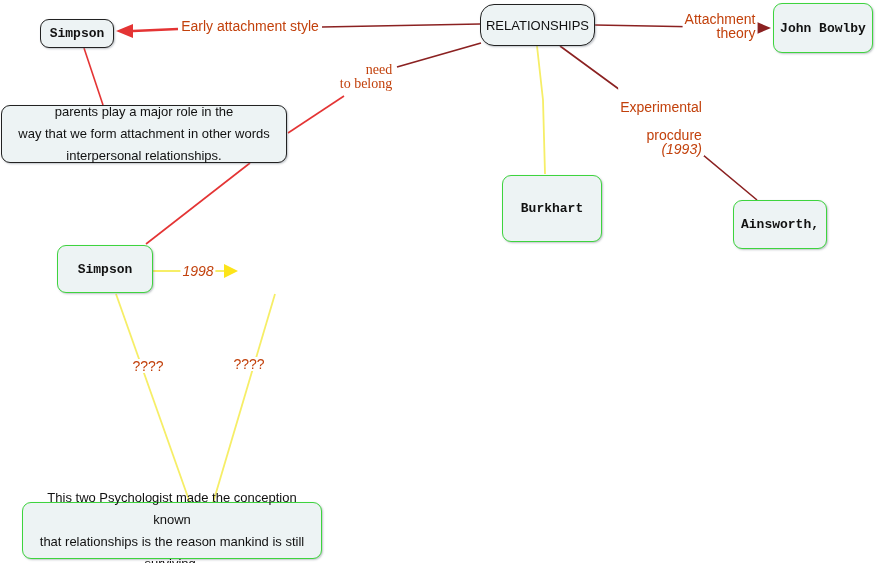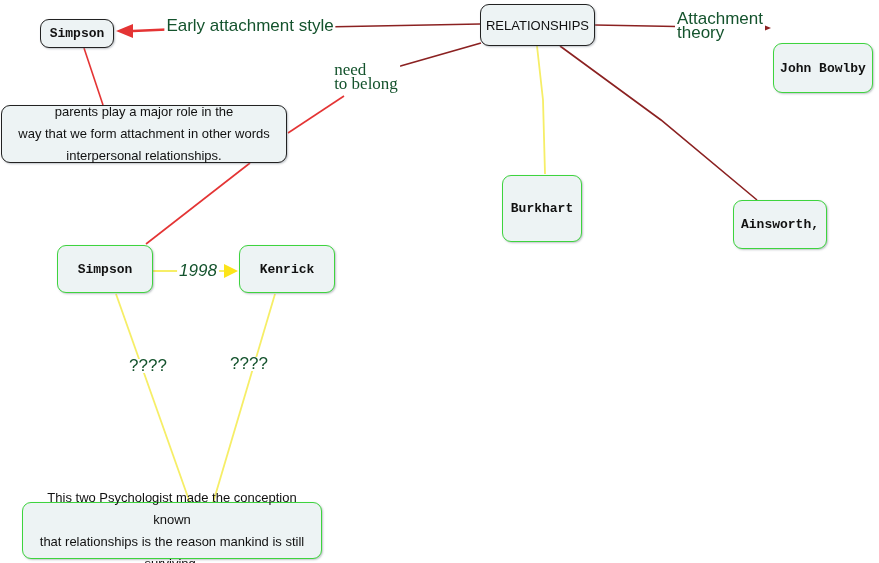--- a/index.html
+++ b/index.html
@@ -38,24 +38,24 @@
   .note {
     font-weight: normal;
     line-height: 22px;
     white-space: pre-line;
     padding: 2px 4px;
   }
   .elabel {
     position: absolute;
     transform: translate(-50%, -50%);
     background: #ffffff;
-    color: #14532d;
-    font-size: 17px;
+    color: #c2410c;
+    font-size: 14px;
     line-height: 14px;
-    text-align: left;
+    text-align: right;
     white-space: pre-line;
     padding: 0 2px;
     cursor: default;
   }
   .it { font-style: italic; }
 </style>
 </head>
 <body>
 
 <div class="canvas">
@@ -76,48 +76,52 @@
 
     <polyline points="537,46 543,100 545,174" fill="none" stroke="#f6ee67" stroke-width="1.8"></polyline>
     <line x1="116" y1="294" x2="190" y2="503" stroke="#f6ee67" stroke-width="1.8"></line>
     <line x1="275" y1="294" x2="213" y2="503" stroke="#f6ee67" stroke-width="1.8"></line>
     <line x1="153" y1="271" x2="225" y2="271" stroke="#f6ee67" stroke-width="2"></line>
     <polygon points="238,271 224,264 224,278" fill="#fce419"></polygon>
   </svg>
 
   <div class="node border-black bold" style="left:40px; top:19px; width:74px; height:29px;">Simpson</div>
 
-  <div class="node border-black" style="left:480px; top:4px; width:115px; height:42px;">RELATIONSHIPS</div>
+  <div class="node border-black" style="left:480px; top:4px; width:115px; height:42px;border-radius:14px;">RELATIONSHIPS</div>
 
-  <div class="node border-green bold" style="left:773px; top:3px; width:100px; height:50px;margin-top:40px;">John Bowlby</div>
+  <div class="node border-green bold" style="left:773px; top:3px; width:100px; height:50px;">John Bowlby</div>
 
   <div class="node border-black note" style="left:1px; top:105px; width:286px; height:58px;">parents play a major role in the
 way that we form attachment in other words
 interpersonal relationships.</div>
 
   <div class="node border-green bold" style="left:57px; top:245px; width:96px; height:48px;">Simpson</div>
 
-  <div class="node border-green bold" style="left:239px; top:245px; width:96px; height:48px;">Kenrick</div>
 
-  <div class="node border-green bold" style="left:502px; top:175px; width:80px; height:67px;">Burkhart</div>
+  <div class="node border-green bold" style="left:502px; top:175px; width:100px; height:67px;">Burkhart</div>
 
   <div class="node border-green bold" style="left:733px; top:200px; width:94px; height:49px;">Ainsworth,</div>
 
   <div class="node border-green note" style="left:22px; top:502px; width:300px; height:57px;">This two Psychologist made the conception known
 that relationships is the reason mankind is still surviving.</div>
 
   <div class="elabel" style="left:250px; top:26px;">Early attachment style</div>
 
   <div class="elabel" style="left:688px; top:26px;margin-left:32px;">Attachment
 theory</div>
 
   <div class="elabel" style="left:366px; top:77px;font-family:Liberation Serif, serif;">need
 to belong</div>
 
 
+  <div class="elabel" style="left:661px; top:121px;">
+    <span>Experimental</span><br>
+    <span>procdure</span>
+    <span class="it">(1993)</span>
+  </div>
 
   <div class="elabel it" style="left:198px; top:271px;">1998</div>
 
   <div class="elabel" style="left:148px; top:366px;">????</div>
 
   <div class="elabel" style="left:249px; top:364px;">????</div>
 
 </div>
 
 </body></html>

